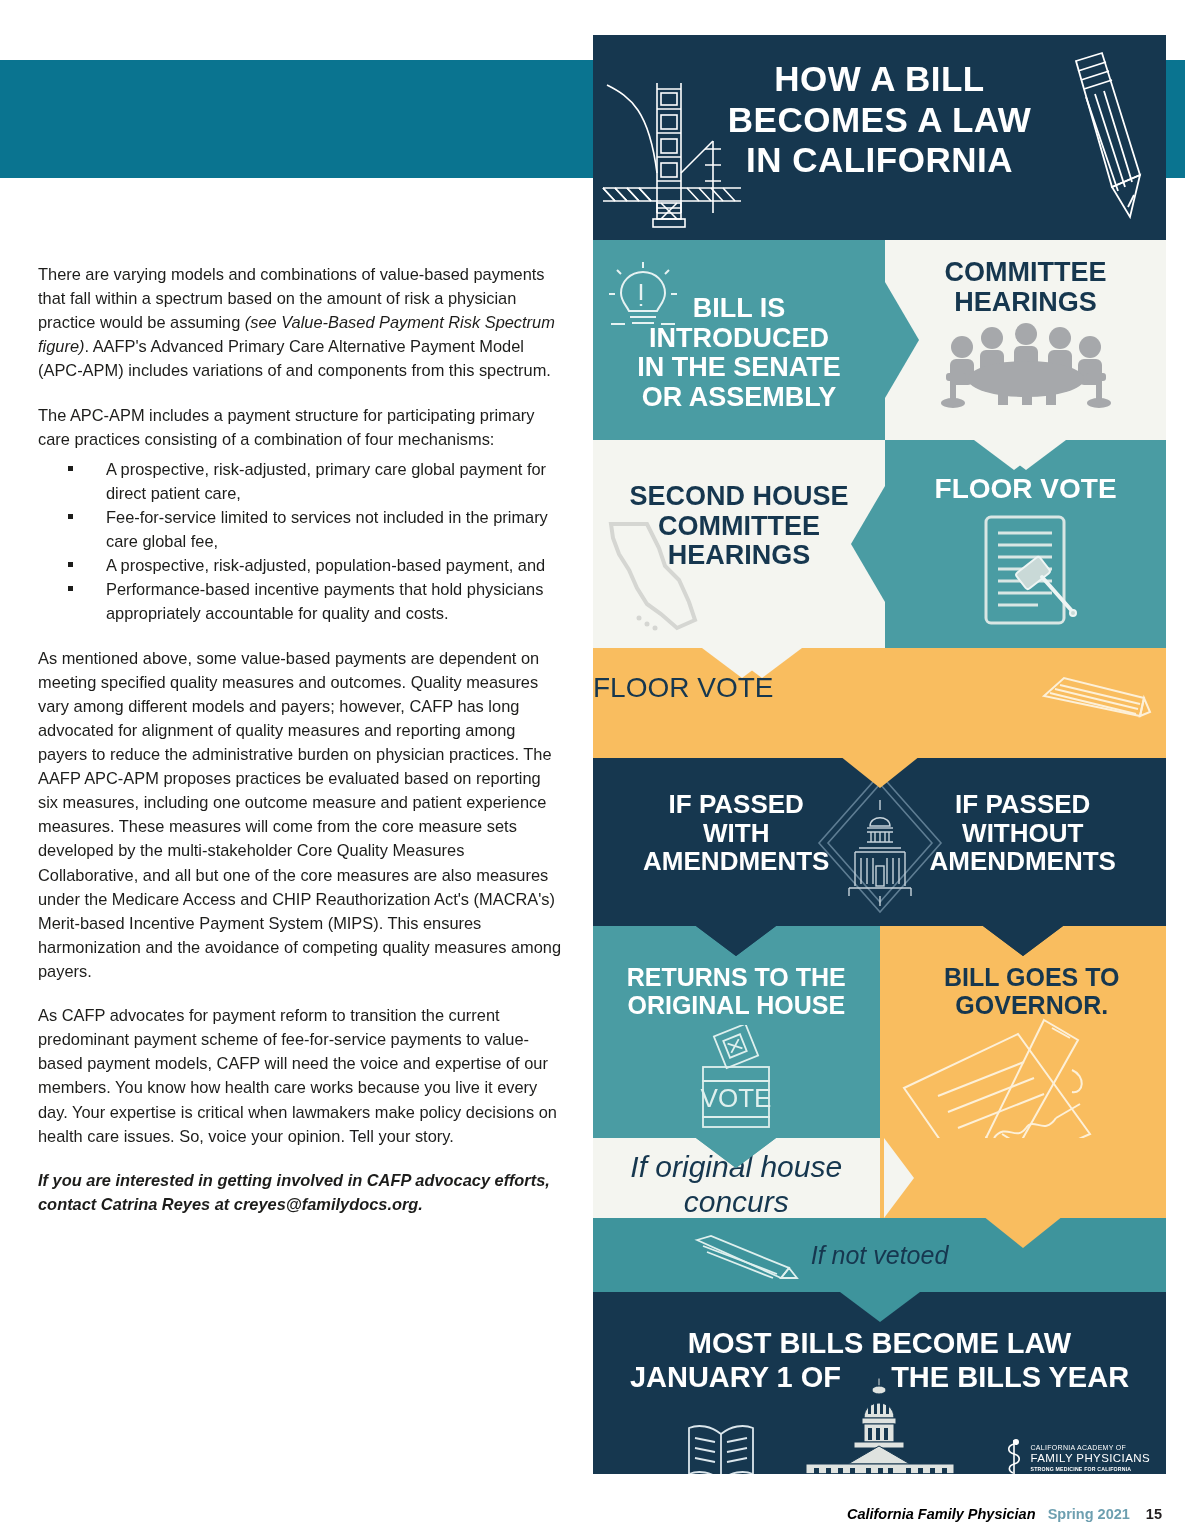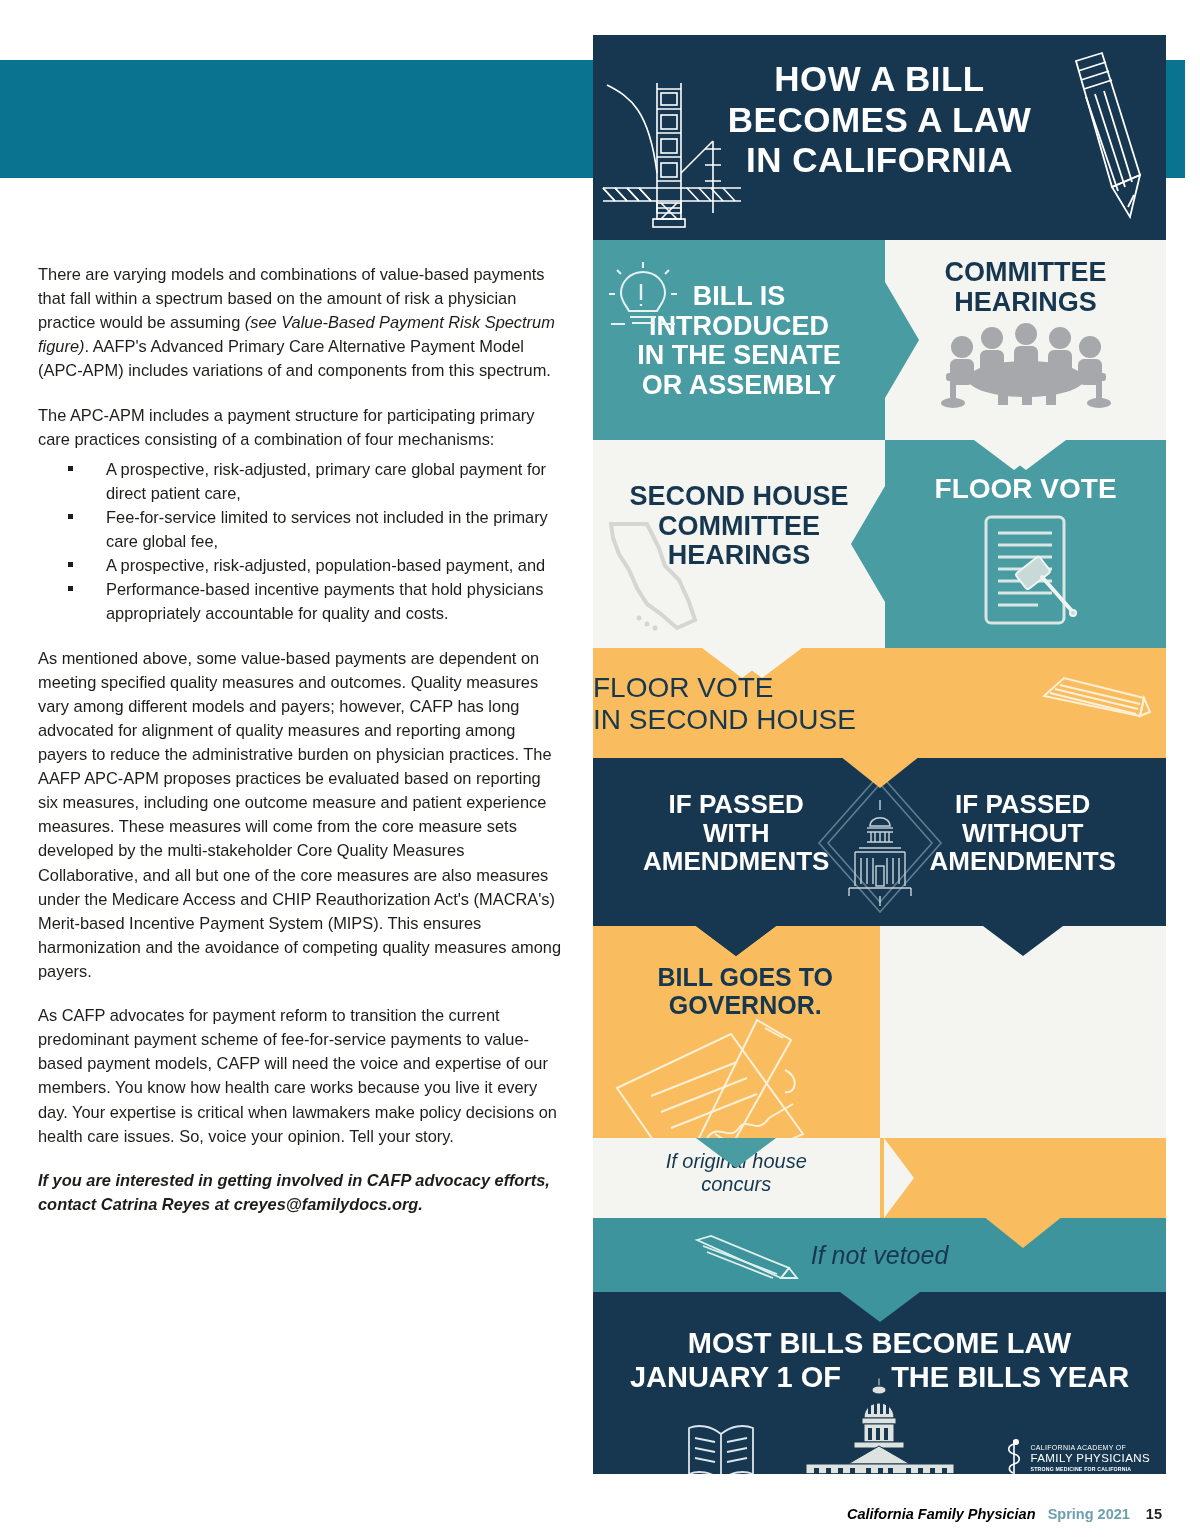--- a/index.html
+++ b/index.html
@@ -131,21 +131,21 @@
         <path d="M14 12 L40 4 L78 126 L50 138 Z"></path>
         <path d="M16 22 L44 13 M19 31 L47 22 M22 40 L50 31"></path>
         <path d="M24 48 L56 142 M33 45 L63 138 M42 42 L70 133"></path>
         <path d="M50 138 L78 126 L68 168 Z"></path>
         <path d="M66 158 L72 146"></path>
       </g>
     </svg>
   </div>
 
   <div class="row" style="height:200px;">
-    <div class="cell teal" style="width:51%;padding-top:28px;">
+    <div class="cell teal" style="width:51%;padding-top:40px;">
       <svg class="abs" style="left:14px;top:20px;" width="72" height="78" viewBox="0 0 72 78">
         <g fill="none" stroke="#e6f2f2" stroke-width="2">
           <path d="M36 12 C23 12 14 22 14 33 C14 41 19 45 22 51 L50 51 C53 45 58 41 58 33 C58 22 49 12 36 12Z"></path>
           <path d="M23 57 L49 57 M25 63 L47 63"></path>
           <path d="M34 24 L34 40 M34 44 L34 46" stroke-width="2.4"></path>
           <path d="M36 2 L36 8 M10 10 L14 14 M62 10 L58 14 M2 34 L8 34 M64 34 L70 34"></path>
           <path d="M4 64 L18 64 M54 64 L68 64"></path>
         </g>
       </svg>
       <div class="ttl w-teal" style="font-size:27px;margin-top:14px;">
@@ -227,21 +227,20 @@
         </g>
       </svg>
       <div class="chev-left" style="border-right:34px solid #4a9ca3;"></div>
     </div>
   </div>
 
   <div class="band orange" style="height:110px;position:relative;">
     <div class="notch-in" style="border-top:30px solid #f4f5f0;left:26%;"></div>
     <div class="ttl d-navy" style="font-size:28px;padding-top:24px;">
       <div>FLOOR VOTE</div>
-      <div>IN SECOND HOUSE</div>
     </div>
     <svg class="abs" style="right:14px;top:22px;" width="112" height="60" viewBox="0 0 112 60">
       <g fill="none" stroke="#fdf0d8" stroke-width="2">
         <path d="M4 26 L24 8 L104 28 L100 46 Z"></path>
         <path d="M10 23 L96 44 M15 19 L98 39 M20 15 L100 34"></path>
         <path d="M100 46 L104 28 L110 42 Z"></path>
       </g>
     </svg>
     <div class="notch-down" style="border-top:32px solid #f9bd5f;left:50%;"></div>
   </div>
@@ -279,20 +278,39 @@
         <path d="M46 88 L46 114 M52 88 L52 114 M58 88 L58 114
                  M72 88 L72 114 M78 88 L78 114 M84 88 L84 114"></path>
         <rect x="61" y="96" width="8" height="20"></rect>
         <path d="M34 118 L96 118 M34 118 L34 126 M96 118 L96 126"></path>
         <path d="M65 126 L65 136"></path>
       </g>
     </svg>
   </div>
 
   <div class="row" style="height:212px;">
+    <div class="cell teal" style="width:50%;padding-top:38px;">
+      <div class="notch-in" style="border-top:30px solid #16374f;left:50%;"></div>
+      <div class="ttl w-teal" style="font-size:25px;position:relative;z-index:2;">
+        <div>RETURNS TO THE</div>
+        <div>ORIGINAL HOUSE</div>
+      </div>
+      <svg width="110" height="108" viewBox="0 0 110 108" style="margin-top:6px;">
+        <g fill="none" stroke="#dff0ee" stroke-width="1.8">
+          <rect x="38" y="4" width="34" height="34" transform="rotate(-22 55 21)"></rect>
+          <rect x="45" y="12" width="18" height="18" transform="rotate(-22 54 21)"></rect>
+          <path d="M48 16 L60 26 M60 16 L48 26" transform="rotate(-22 54 21)"></path>
+          <rect x="22" y="42" width="66" height="14"></rect>
+          <rect x="22" y="56" width="66" height="36"></rect>
+          <rect x="22" y="92" width="66" height="10"></rect>
+          <text x="55" y="82" font-size="26" fill="#dff0ee" stroke="none" text-anchor="middle" font-family="'Liberation Sans',sans-serif">VOTE</text>
+        </g>
+      </svg>
+      <div class="notch-down" style="border-top:30px solid #4a9ca3;left:50%;"></div>
+    </div>
     <div class="cell orange" style="width:50%;padding-top:38px;overflow:hidden;padding-left:18px;">
       <div class="notch-in" style="border-top:30px solid #16374f;left:50%;"></div>
       <div class="ttl d-navy" style="font-size:25px;position:relative;z-index:2;">
         <div>BILL GOES TO</div>
         <div>GOVERNOR.</div>
       </div>
       <svg class="abs" style="left:14px;top:92px;" width="250" height="180" viewBox="0 0 250 180">
         <g fill="none" stroke="#fdf0d8" stroke-width="2">
           <path d="M10 70 L124 16 L196 116 L78 168 Z"></path>
           <path d="M44 78 L130 44 M54 94 L140 60 M64 110 L150 76"></path>
@@ -304,21 +322,21 @@
           <path d="M178 52 C192 58 190 76 178 74"></path>
         </g>
       </svg>
 
     </div>
   </div>
 
   <div class="row" style="height:80px;">
     <div class="cell cream" style="width:50%;padding-top:12px;">
       <div class="notch-in" style="border-top:30px solid #4a9ca3;left:50%;"></div>
-      <div style="font-size:20px;font-style:italic;color:#16374f;text-align:center;line-height:1.15;
+      <div style="font-size:30px;font-style:italic;color:#16374f;text-align:center;line-height:1.15;
                   position:relative;z-index:2;">
         <div>If original house</div>
         <div>concurs</div>
       </div>
       <div class="chev-right" style="border-left:30px solid #f4f5f0;border-top-width:40px;border-bottom-width:40px;"></div>
     </div>
     <div class="cell orange" style="width:50%;">
       <div class="notch-down" style="border-top:32px solid #f9bd5f;left:50%;"></div>
     </div>
   </div>

